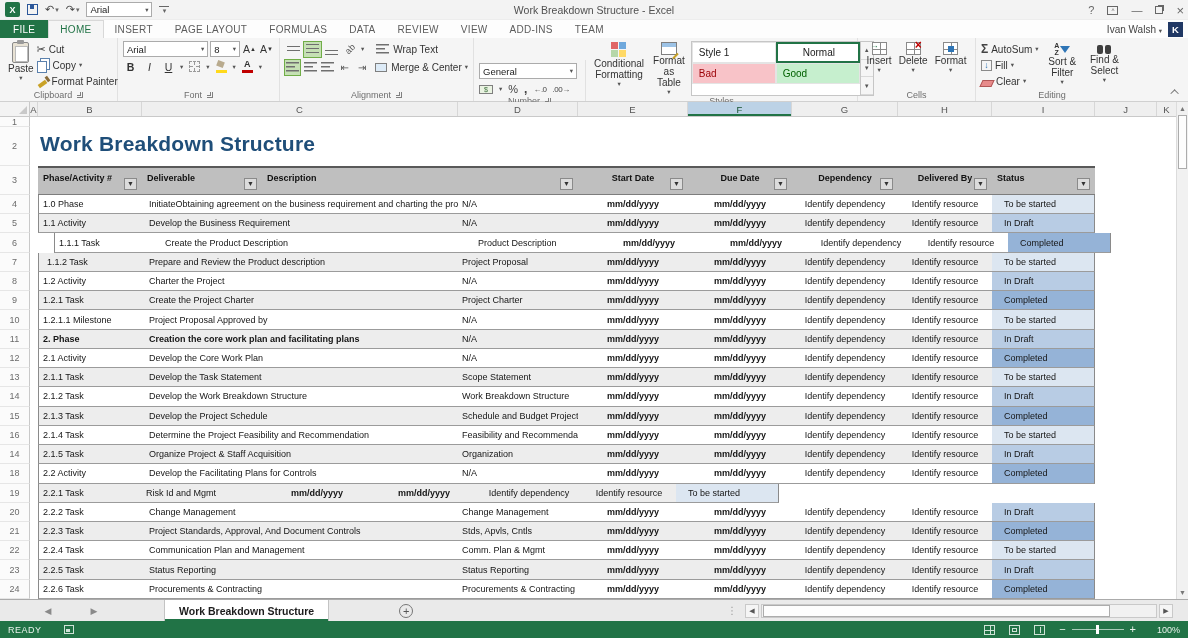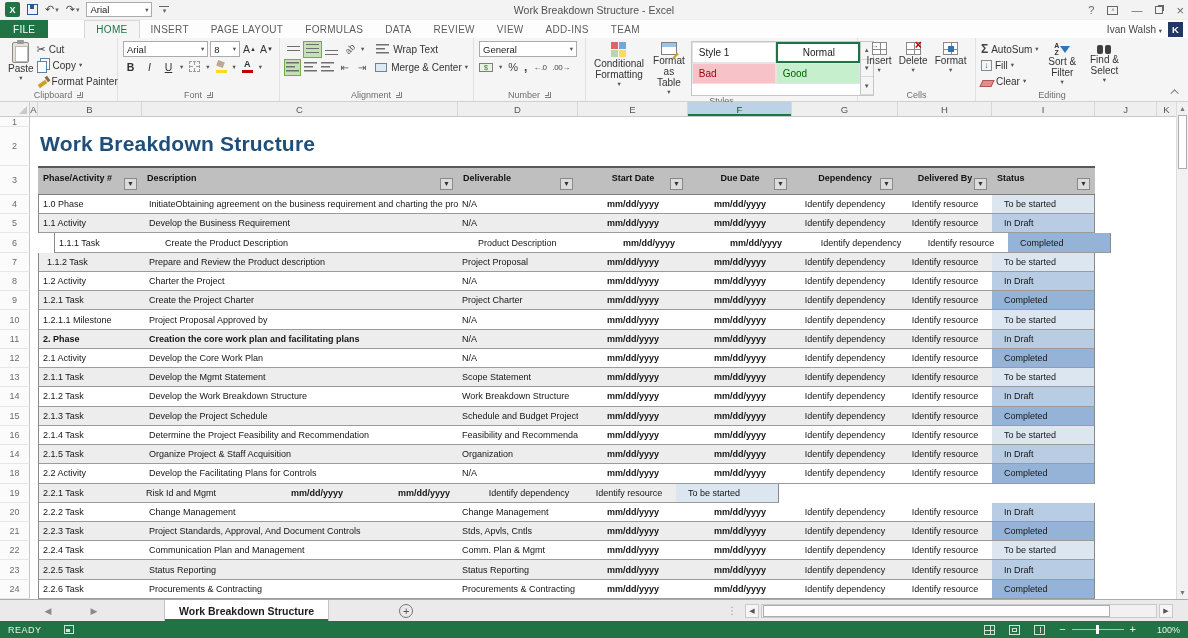--- a/index.html
+++ b/index.html
@@ -16,21 +16,21 @@
   .savebox::after { content:""; position:absolute; left:2px; top:0; width:4px; height:4px; background:#2b579a; }
   .tiny-dd { font-size:7px; color:#666; margin-left:1px; }
   .qcombo { width:66px; height:15px; background:#fff; border:1px solid #ABABAB; display:flex; align-items:center; justify-content:space-between; padding:0 3px; font-size:9.5px; color:#222;text-align:center; }
   .qmore { width:10px; border-top:1px solid #666; font-size:7px; color:#666; text-align:center; line-height:7px; }
   .wtitle { position:absolute; left:0; right:0; text-align:center; font-size:10.5px; color:#505050; pointer-events:none; }
   .winctrl { position:absolute; right:4px; top:0; display:flex; align-items:center; gap:13px; height:20px; color:#666; font-size:11px; }
   .ribbonopt { width:11px; height:9px; border:1px solid #666; position:relative; font-size:6px; text-align:center; line-height:7px; color:#666; }
   .restore { width:8px; height:8px; border:1px solid #666; box-shadow:2px -2px 0 -1px #666; }
 
   
-  .tabrow { height:18px; background:#FDFDFD; display:flex; align-items:stretch; position:relative;gap:36px; }
+  .tabrow { height:18px; background:#FDFDFD; display:flex; align-items:stretch; position:relative; }
   .filetab { background:#217346; color:#fff; font-size:10px; padding:0 13px; display:flex; align-items:center; letter-spacing:.3px; }
   .rtab { font-size:10px; color:#5c5c5c; padding:0 11px; display:flex; align-items:center; letter-spacing:.3px; }
   .rtab.active { background:#F5F5F5; border:1px solid #D8D8D8; border-bottom:none; color:#217346; }
   .account { position:absolute; right:5px; top:0; display:flex; align-items:center; gap:6px; height:18px; }
   .accname { font-size:10px; color:#444; }
   .avatar { width:15px; height:15px; background:#203864; color:#fff; font-size:9.5px; font-weight:bold; display:flex; align-items:center; justify-content:center; }
 
   
   .ribbon { height:64px; background:#F5F5F5; border-bottom:1px solid #D0D0D0; display:flex; position:relative; }
   .rgroup { display:flex; flex-direction:column; border-right:1px solid #E1E1E1; padding:3px 5px 0 5px; position:relative; }
@@ -337,21 +337,21 @@
               <span class="dd">▾</span>
             </div>
         </div>
       </div>
       <div class="glabel">
           <span>Alignment</span>
           <span class="launcher"></span>
         </div>
     </div>
 
-    <div class="rgroup" style="width:112px;">
+    <div class="rgroup" style="width:112px;margin-top:22px;">
       <div class="rbody" style="flex-direction:column;gap:3px;">
         <div class="qcombo" style="width:98px;height:16px;">
             <span>General</span>
             <span class="dd">▾</span>
           </div>
         <div style="display:flex;gap:6px;align-items:center;">
           <span class="banknote">$</span>
             <span class="dd">▾</span>
           <span style="font-size:11px;color:#444;">%</span>
           <span style="font-size:12px;color:#444;font-weight:bold;">,</span>
@@ -485,22 +485,22 @@
           <div class="gut">1</div>
         </div>
       <div class="row r2">
           <div class="gut">2</div>
           <div class="sheet-title">Work Breakdown Structure</div>
         </div>
       <div class="row r3">
           <div class="gut">3</div>
           <div class="cell" style="width: 8px; flex-shrink: 0;"></div>
           <div class="th" style="width: 104px; flex-shrink: 0;"><span>Phase/Activity #</span><span class="filterbtn">▼</span></div>
+          <div class="th" style="width: 120px; flex-shrink: 0;"><span>Deliverable</span><span class="filterbtn">▼</span></div>
           <div class="th" style="width: 316px; flex-shrink: 0;"><span>Description</span><span class="filterbtn">▼</span></div>
-          <div class="th" style="width: 120px; flex-shrink: 0;"><span>Deliverable</span><span class="filterbtn">▼</span></div>
           <div class="th cen" style="width: 110px; flex-shrink: 0; display: flex; justify-content: center;">
             <span>Start Date</span>
             <span class="filterbtn">▼</span>
           </div>
           <div class="th cen" style="width: 104px; flex-shrink: 0; display: flex; justify-content: center;">
             <span>Due Date</span>
             <span class="filterbtn">▼</span>
           </div>
           <div class="th cen" style="width: 106px; flex-shrink: 0; display: flex; justify-content: center;">
             <span>Dependency</span>
@@ -638,21 +638,21 @@
             <div class="cell t cen" style="width: 106px; flex-shrink: 0;">Identify dependency</div>
             <div class="cell t cen" style="width: 94px; flex-shrink: 0;">Identify resource</div>
             <div class="cell t t-last" style="width: 103px; flex-shrink: 0; background: rgb(149, 179, 215);">Completed</div>
             <div class="cell" style="width: 62px; flex-shrink: 0;"></div>
             <div class="cell" style="flex: 1 0 0%; border-right: none;"></div>
           </div>
           <div class="drow band">
             <div class="gut">13</div>
             <div class="cell" style="width: 8px; flex-shrink: 0;"></div>
             <div class="cell t t-first" style="width: 104px; flex-shrink: 0;">2.1.1 Task</div>
-            <div class="cell t c-desc" style="width: 316px; flex-shrink: 0;">Develop the Mgmt Statement</div>
+            <div class="cell t c-desc" style="width: 316px; flex-shrink: 0;">Develop the Task Statement</div>
             <div class="cell t" style="width: 120px; flex-shrink: 0;">Scope Statement</div>
             <div class="cell t cen bld" style="width: 110px; flex-shrink: 0;">mm/dd/yyyy</div>
             <div class="cell t cen bld" style="width: 104px; flex-shrink: 0;">mm/dd/yyyy</div>
             <div class="cell t cen" style="width: 106px; flex-shrink: 0;">Identify dependency</div>
             <div class="cell t cen" style="width: 94px; flex-shrink: 0;">Identify resource</div>
             <div class="cell t t-last" style="width: 103px; flex-shrink: 0; background: rgb(220, 230, 241);">To be started</div>
             <div class="cell" style="width: 62px; flex-shrink: 0;"></div>
             <div class="cell" style="flex: 1 0 0%; border-right: none;"></div>
           </div>
           <div class="drow">

